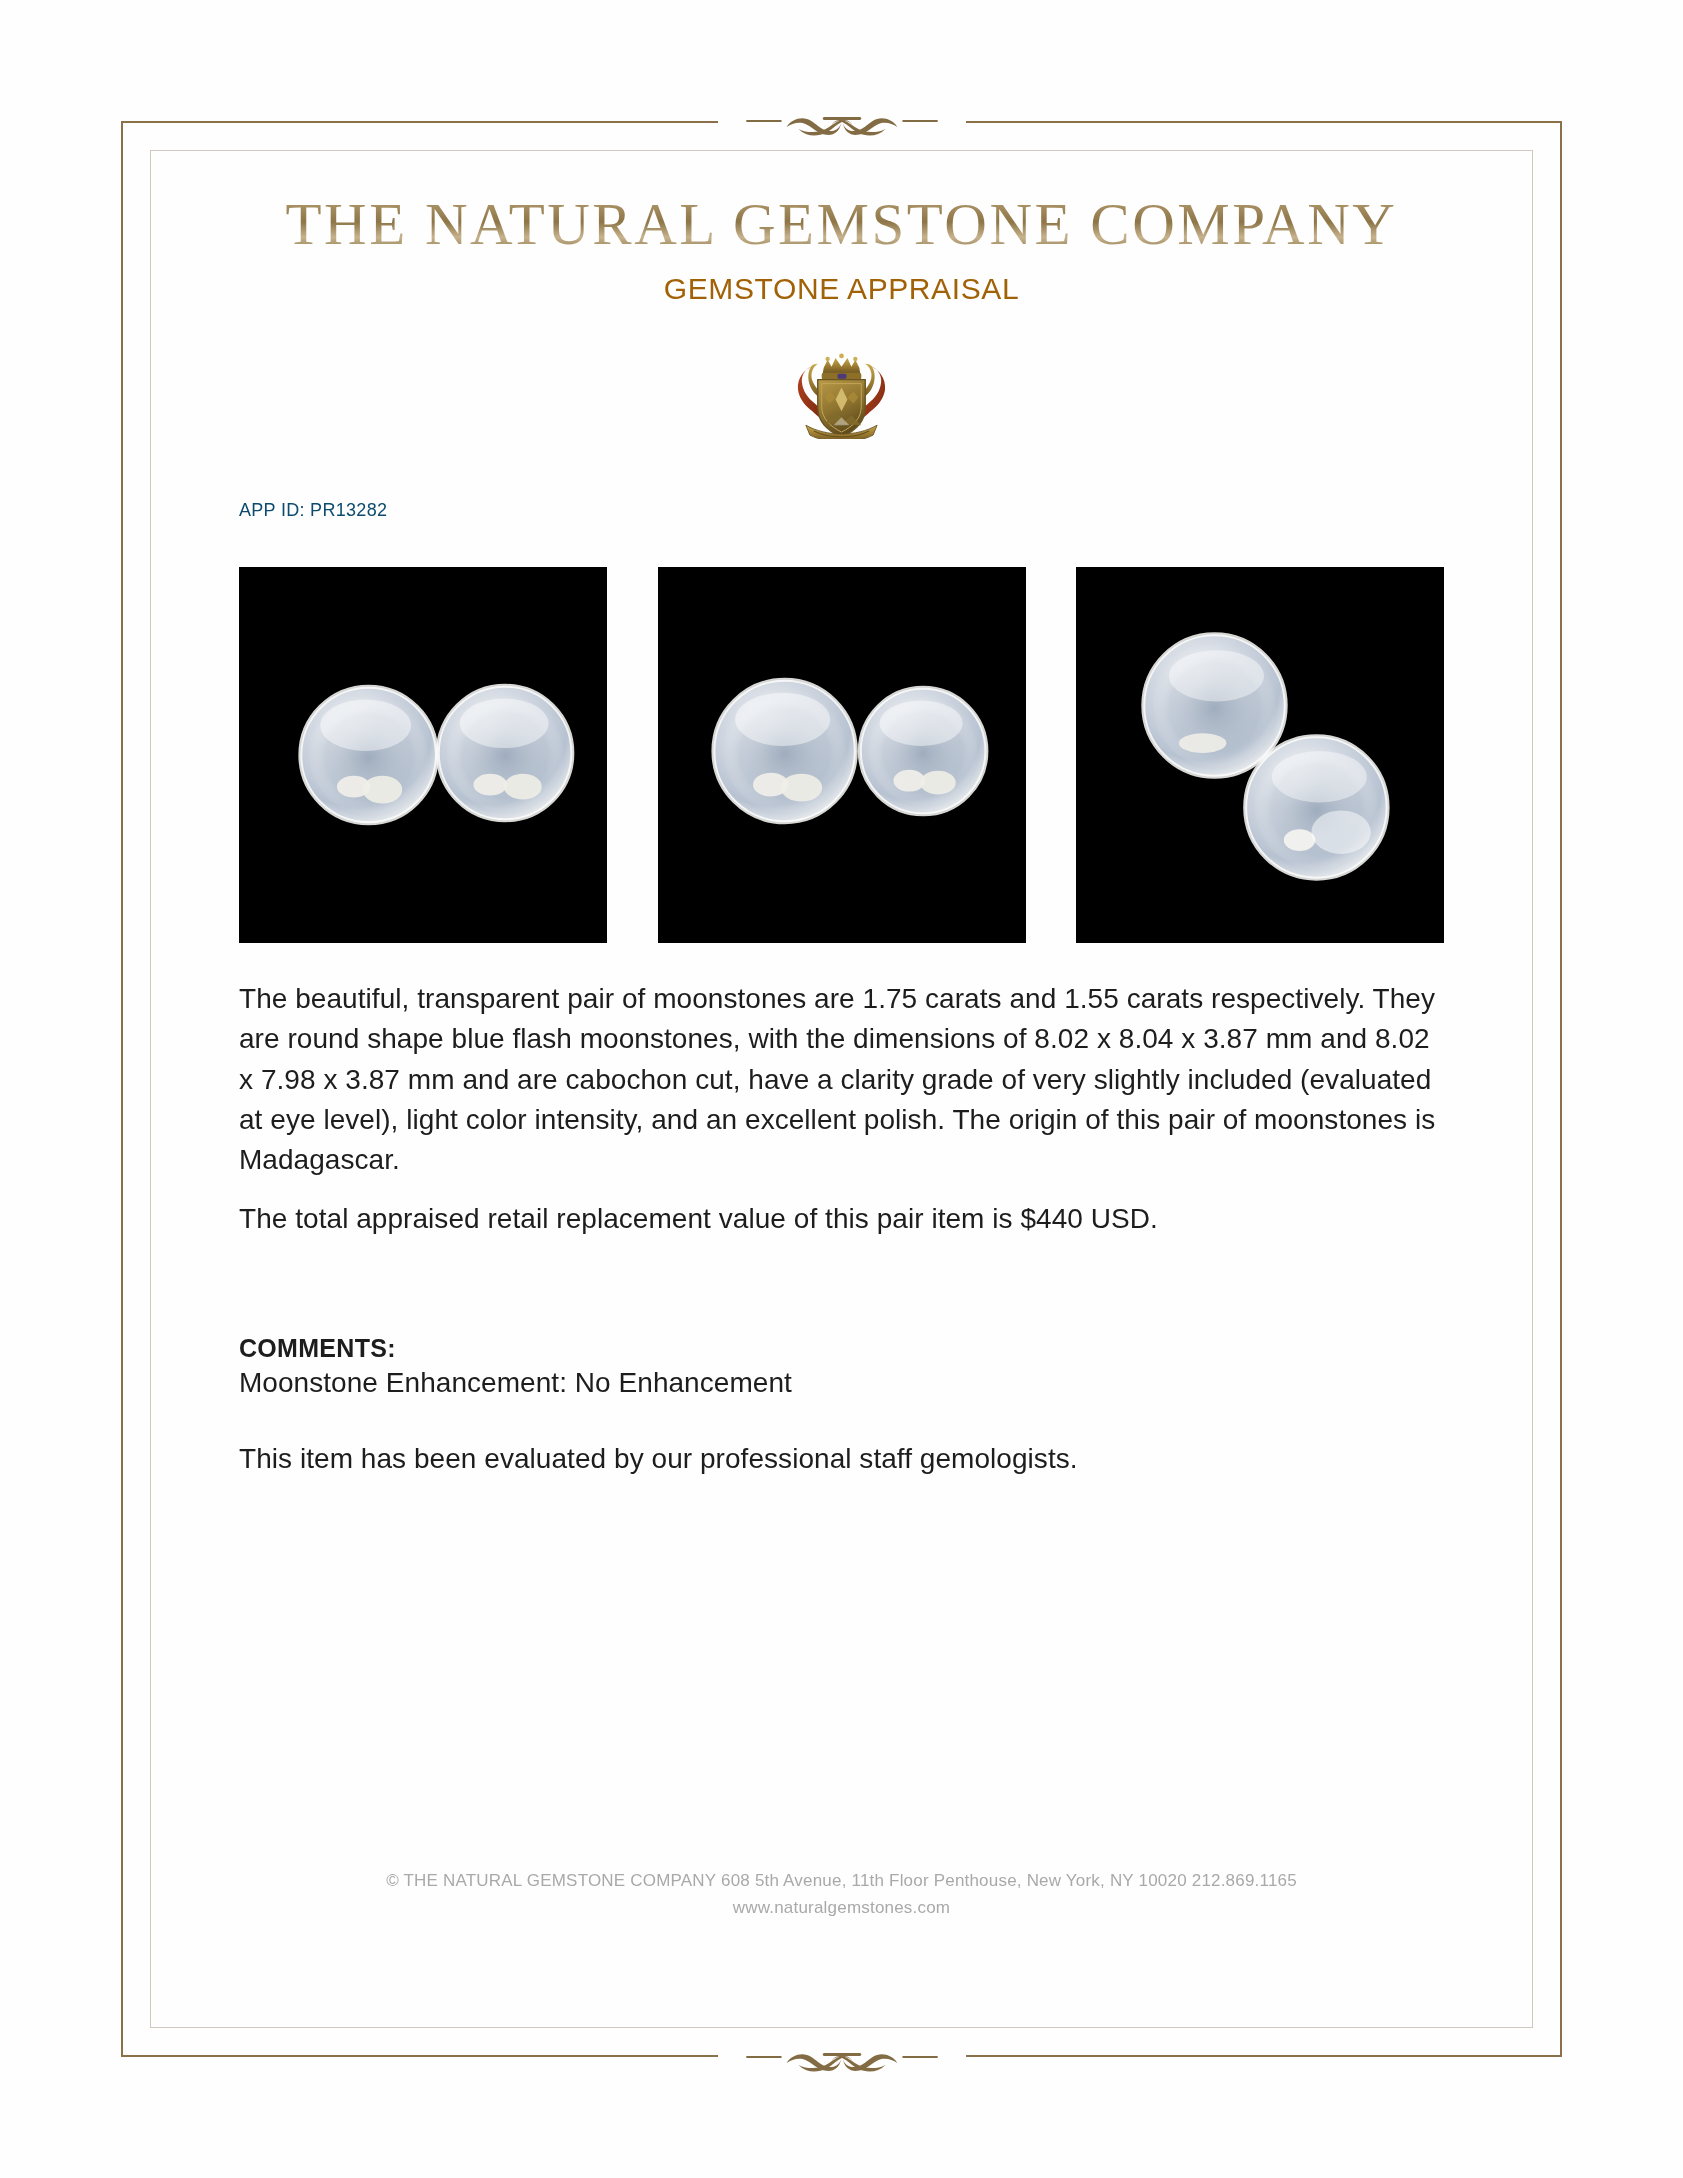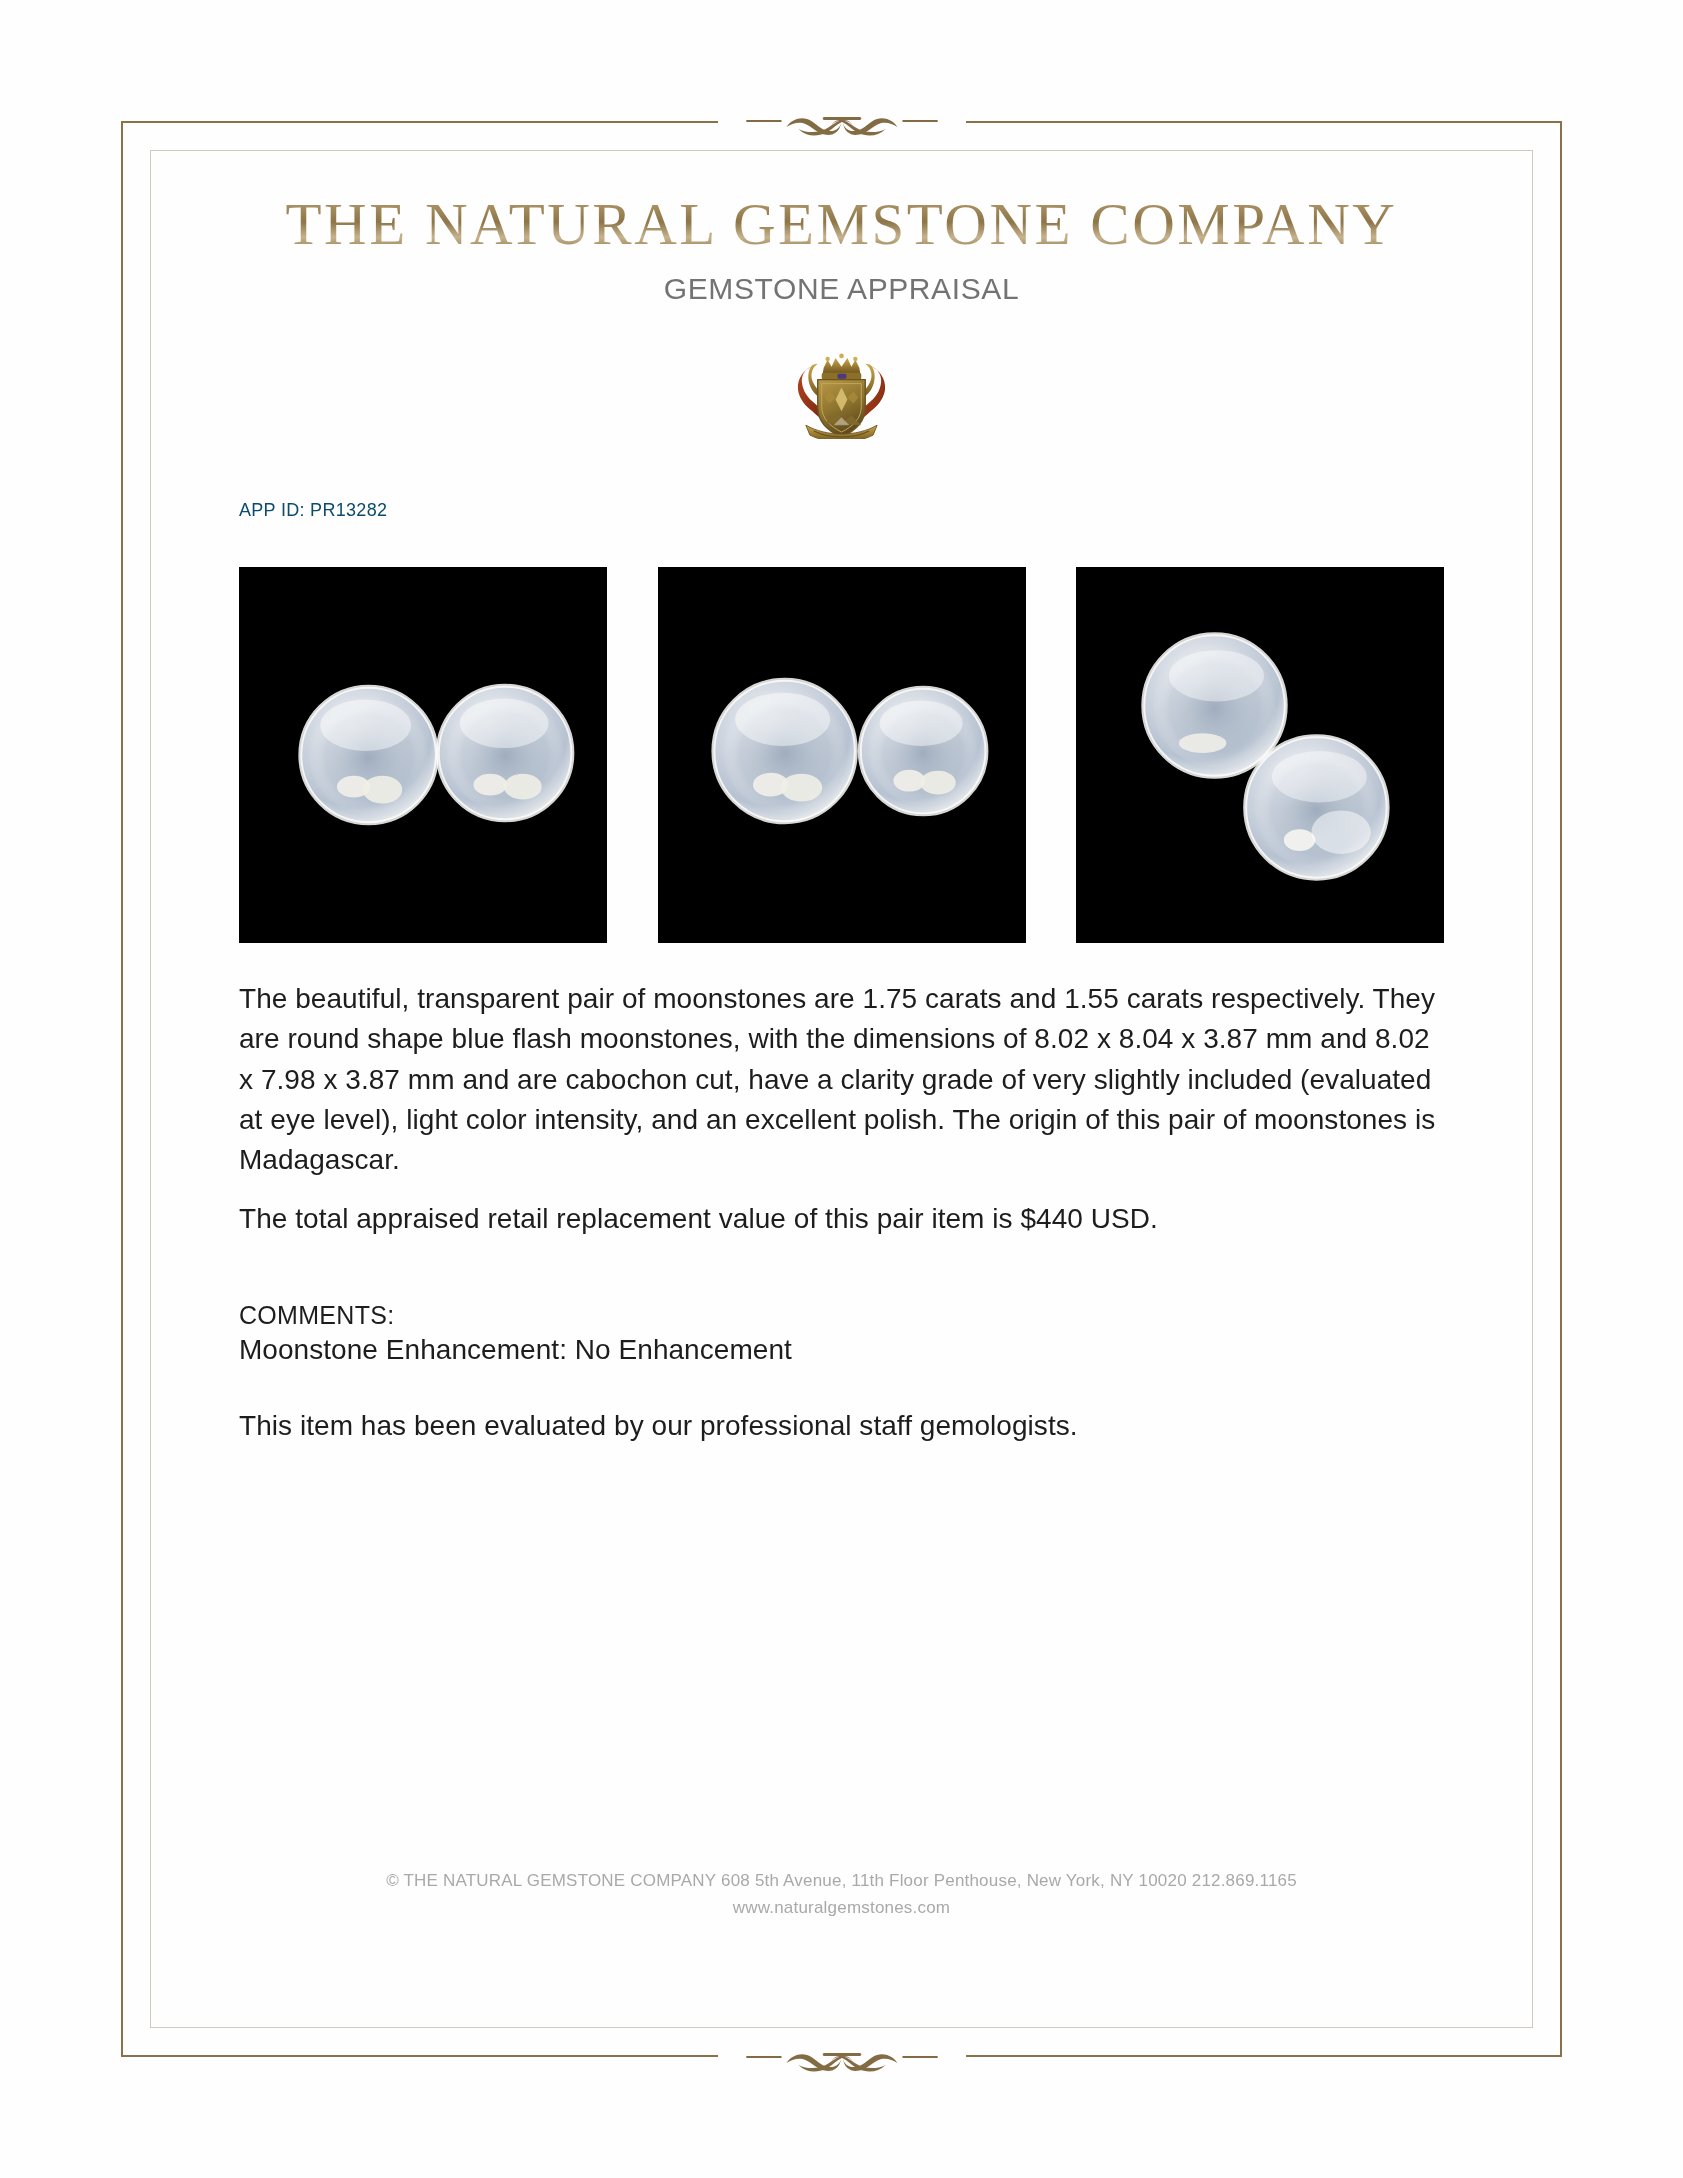--- a/index.html
+++ b/index.html
@@ -88,21 +88,21 @@
     -webkit-background-clip: text;
     background-clip: text;
     -webkit-text-fill-color: transparent;
     line-height: 1.05;
   }
 
   .doc-subtitle {
     margin-top: 16px;
     font-size: 30px;
     letter-spacing: 0.6px;
-    color: #737373;
+    color: #a16207;
     font-weight: 400;
   }
 
   
   .crest-wrap { margin-top: 42px; display: flex; justify-content: center; }
   .crest { width: 107px; height: 91px; display: block; }
 
   
   .app-id {
     margin-top: 61px;
@@ -127,21 +127,21 @@
   }
   .photo svg { position: absolute; inset: 0; width: 100%; height: 100%; }
 
   
   .section-heading {
     font-size: 25px;
     color: #1d1d1d;
     letter-spacing: 0.3px;
   }
   .desc-heading    { margin-top: 71px; }
-  .comments-heading{ margin-top: 62px; }
+  .comments-heading{ margin-top: 95px; font-weight: bold; }
 
   .body-text {
     font-size: 28px;
     line-height: 1.44;
     color: #1d1d1d;
     letter-spacing: 0.05px;
   }
   .desc-paragraph    { margin-top: 36px; }
   .value-paragraph   { margin-top: 18px; }
   .comment-line-1    { }

